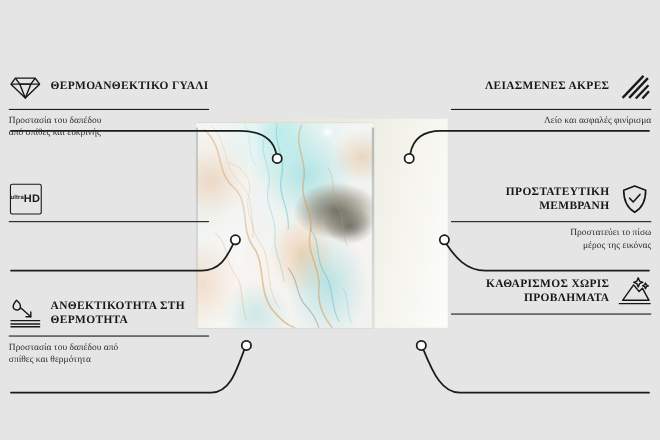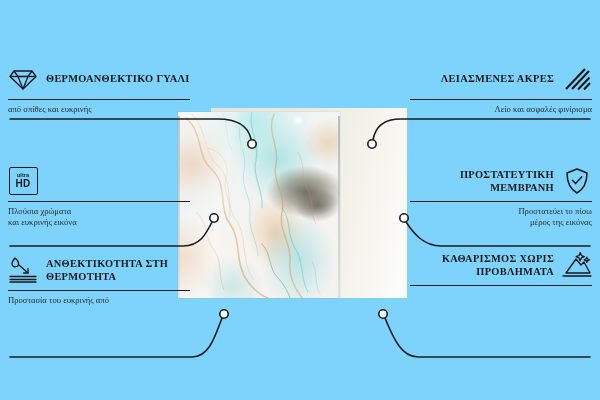--- a/index.html
+++ b/index.html
@@ -12,21 +12,21 @@
     background: #ffffff;
     font-family: "Liberation Serif", serif;
     overflow: hidden;
     position: relative;
   }
 
   #stage {
     position: relative;
     width: 600px;
     height: 400px;
-    background: #7dd3fc;
+    background: #e5e5e5;
   }
 
   
   .product-area {
     position: absolute;
     left: 178px;
     top: 108px;
     width: 232px;
     height: 192px;
   }
@@ -153,33 +153,33 @@
     font-family: "Liberation Serif", serif;
     font-size: 8.6px;
     line-height: 11.4px;
     color: #2a2b2d;
     margin-top: 4px;
   }
 
   
   #feature-heat-glass       { top: 62px; }
   #feature-print-quality    { top: 164px; }
-  #feature-heat-resistance  { top: 253px; }
+  #feature-heat-resistance  { top: 268px; }
   #feature-polished-edges   { top: 62px; }
   #feature-protective-film  { top: 164px; }
   #feature-easy-cleaning    { top: 248px; }
 
   
   .hd-badge {
     width: 27px;
     height: 26px;
     border: 1.3px solid #17181a;
     border-radius: 2px;
     display: flex;
-    flex-direction: column;
+    flex-direction: row;
     align-items: center;
     justify-content: center;
     line-height: 1;
   }
   .hd-badge .u {
     font-family: "Liberation Sans", sans-serif;
     font-size: 5.4px;
     font-weight: bold;
     letter-spacing: .1px;
     color: #17181a;
@@ -259,59 +259,57 @@
             <path d="M1,9.5 L27,9.5"></path>
             <path d="M5,4 L9,9.5 L14,22 L19,9.5 L23,4"></path>
             <path d="M9,9.5 L19,9.5"></path>
           </g>
         </svg>
       </span>
       <span class="feature-title">ΘΕΡΜΟΑΝΘΕΚΤΙΚΟ ΓΥΑΛΙ</span>
     </div>
     <div class="rule"></div>
     <div class="feature-desc">
+      <div>Προστασία του δαπέδου</div>
       <div>από σπίθες και ευκρινής</div>
     </div>
   </div>
 
   <div class="feature left" id="feature-print-quality">
     <div class="feature-head">
       <span class="feature-icon">
         <span class="hd-badge">
           <span class="u">ultra</span>
           <span class="hd">HD</span>
         </span>
       </span>
     </div>
     <div class="rule"></div>
-    <div class="feature-desc">
-      <div>Πλούσια χρώματα</div>
-      <div>και ευκρινής εικόνα</div>
-    </div>
   </div>
 
   <div class="feature left" id="feature-heat-resistance">
     <div class="feature-head">
       <span class="feature-icon">
         <svg width="30" height="28" viewBox="0 0 30 28">
           <g fill="none" stroke="#17181a" stroke-width="1.3" stroke-linejoin="round" stroke-linecap="round">
             <path d="M7,2 C9.6,4 10.6,6 10.6,7.6 C10.6,9.6 9,10.8 7.2,10.8 C5.4,10.8 4,9.5 4,7.7 C4,6 5.2,4.2 7,2 Z"></path>
             <path d="M11,9 L20,17"></path>
             <path d="M20,17 L20,12.6 M20,17 L15.6,17"></path>
             <path d="M2,20.5 L28,20.5"></path>
             <path d="M2,23.5 L28,23.5"></path>
             <path d="M2,26 L28,26"></path>
           </g>
         </svg>
       </span>
       <span class="feature-title">ΑΝΘΕΚΤΙΚΟΤΗΤΑ ΣΤΗ ΘΕΡΜΟΤΗΤΑ</span>
     </div>
     <div class="rule"></div>
     <div class="feature-desc">
-      <div>Προστασία του ευκρινής από</div>
+      <div>Προστασία του δαπέδου από</div>
+      <div>σπίθες και θερμότητα</div>
     </div>
   </div>
 
   <div class="feature right" id="feature-polished-edges">
     <div class="feature-head">
       <span class="feature-icon">
         <svg width="28" height="26" viewBox="0 0 28 26">
           <g stroke="#17181a" stroke-width="2.1" stroke-linecap="butt">
             <path d="M3,23 L22,3"></path>
             <path d="M9,23 L26,5"></path>

